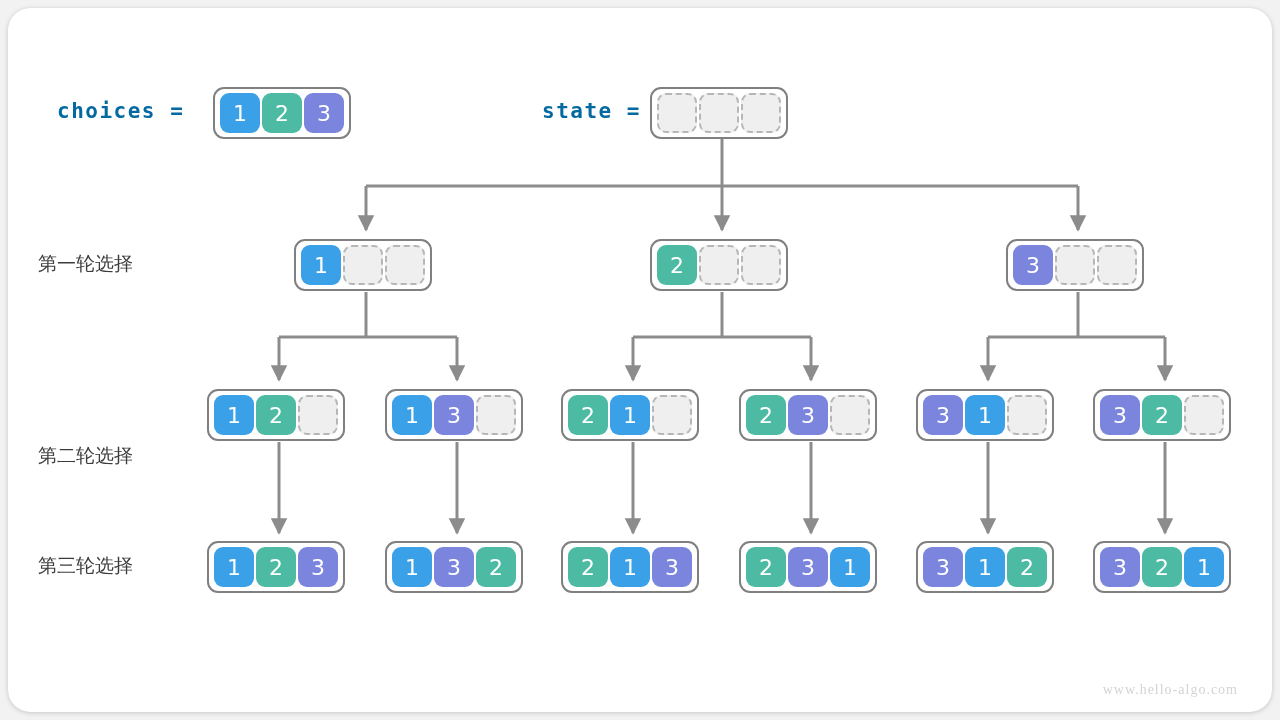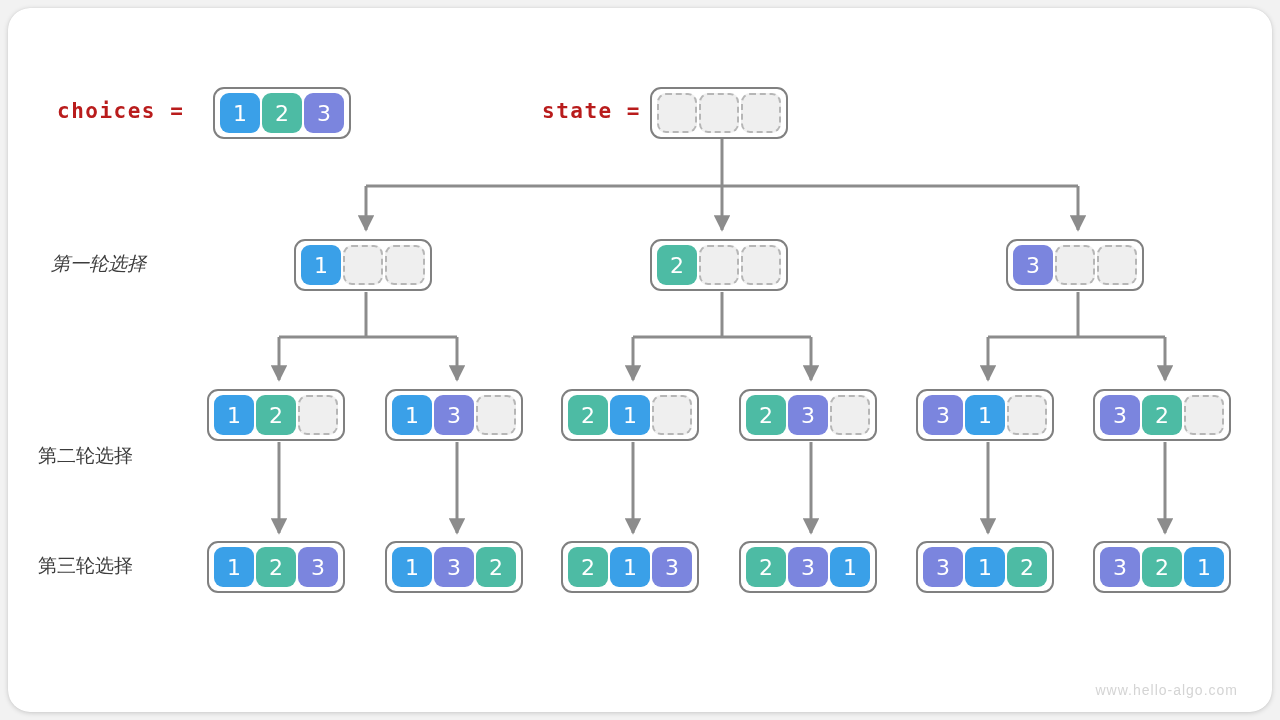--- a/index.html
+++ b/index.html
@@ -37,36 +37,36 @@
     height: 720px;
     pointer-events: none;
   }
 
   
   .mono-label {
     position: absolute;
     font-family: "DejaVu Sans Mono", "Liberation Mono", monospace;
     font-weight: bold;
     font-size: 21px;
-    color: #b91c1c;
+    color: #0369a1;
     letter-spacing: 1.5px;
     white-space: nowrap;
   }
   .round-label {
     position: absolute;
     font-family: "DejaVu Sans", "Liberation Sans", sans-serif;
     font-size: 19px;
     color: #3c3c3c;
     white-space: nowrap;
   }
   #watermark {
     position: absolute;
     right: 42px;
     bottom: 22px;
-    font-family: Liberation Sans, sans-serif;
+    font-family: Liberation Serif, serif;
     font-size: 14px;
     color: #d4d4d4;
     letter-spacing: 1px;
     white-space: nowrap;
   }
 
   
   .array-node {
     position: absolute;
     display: flex;
@@ -147,21 +147,21 @@
       <div class="cell" style="background: rgb(58, 160, 232);">1</div>
       <div class="cell" style="background: rgb(77, 187, 164);">2</div>
       <div class="cell" style="background: rgb(123, 133, 222);">3</div>
     </div>
   <div class="array-node" id="node-state" style="left:650px; top:87px;">
       <div class="cell empty"></div>
       <div class="cell empty"></div>
       <div class="cell empty"></div>
     </div>
 
-  <div class="round-label" style="left:51px; top:251px;font-style:italic;">第一轮选择</div>
+  <div class="round-label" style="left:38px; top:251px;">第一轮选择</div>
   <div class="round-label" style="left:38px; top:402px;margin-top:41px;">第二轮选择</div>
   <div class="round-label" style="left:38px; top:553px;text-align:right;">第三轮选择</div>
 
   <div class="array-node" id="n-l1-0" style="left:294px; top:239px;">
       <div class="cell" style="background: rgb(58, 160, 232);">1</div>
       <div class="cell empty"></div>
       <div class="cell empty"></div>
     </div>
   <div class="array-node" id="n-l1-1" style="left:650px; top:239px;">
       <div class="cell" style="background: rgb(77, 187, 164);">2</div>

